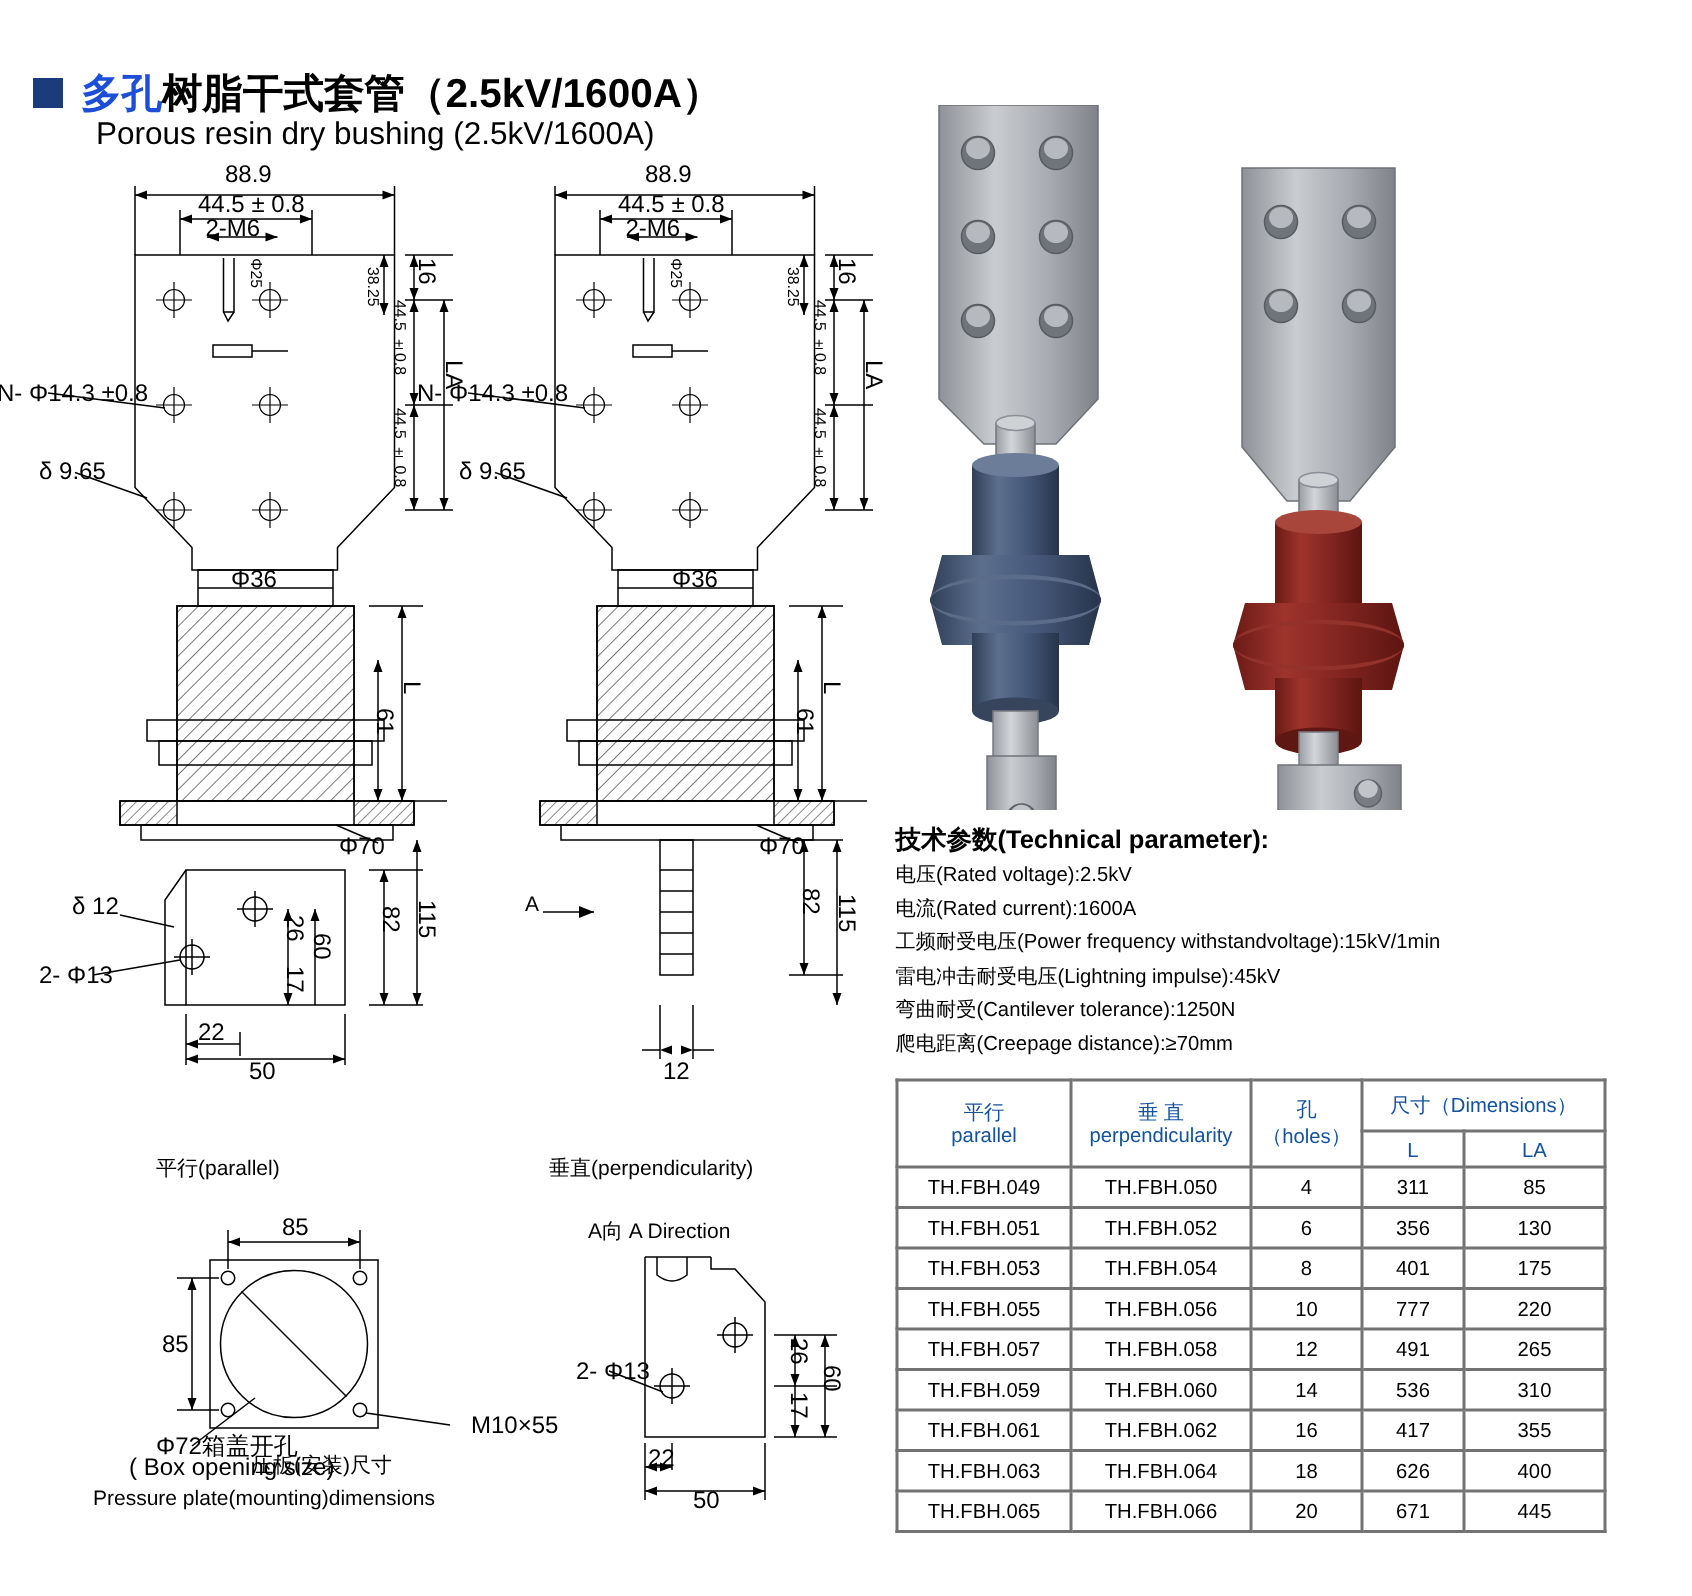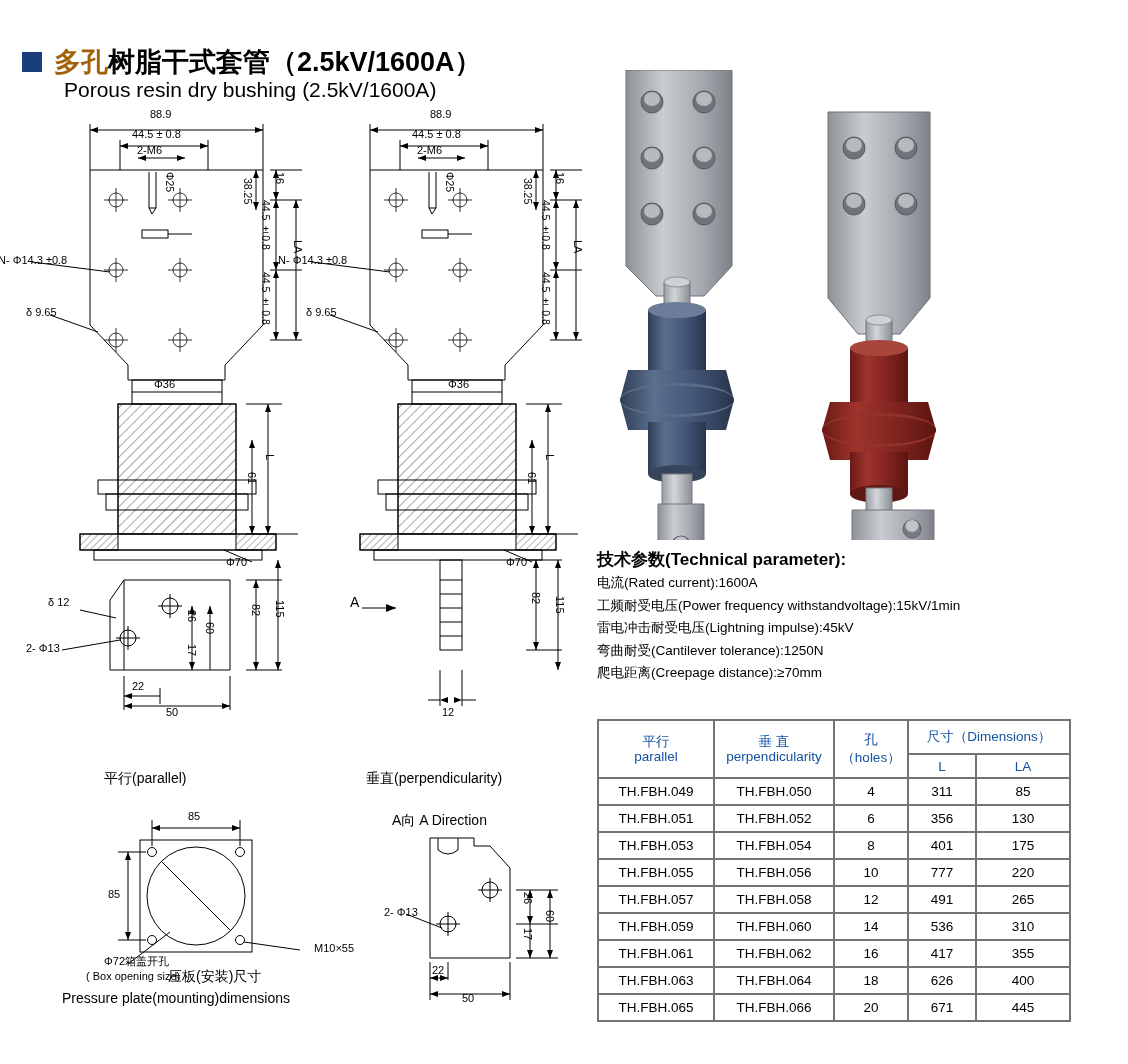--- a/index.html
+++ b/index.html
@@ -3,26 +3,26 @@
 <meta charset="utf-8">
 <style>
   html,body{margin:0;padding:0;}
   body{width:1128px;height:1064px;background:#ffffff;font-family:"Liberation Sans",sans-serif;color:#000;position:relative;overflow:hidden;}
   .page{position:relative;width:1128px;height:1064px;}
 
   
   .title-row{position:absolute;left:22px;top:44px;display:flex;align-items:center;}
   .title-sq{width:20px;height:20px;background:#1a3c7a;margin-right:12px;}
   .title-cn{font-size:27px;font-weight:bold;letter-spacing:0px;white-space:nowrap;}
-  .title-cn .blue{color:#a16207;}
+  .title-cn .blue{color:#1d4ed8;}
   .title-en{position:absolute;left:64px;top:78px;font-size:21px;white-space:nowrap;}
 
   
   .dwg{position:absolute;}
-  .lbl{position:absolute;font-size:11px;white-space:nowrap;}
+  .lbl{position:absolute;font-size:16px;white-space:nowrap;}
   .lbl-s{position:absolute;font-size:10.5px;white-space:nowrap;}
   .cap{position:absolute;font-size:14px;white-space:nowrap;}
   .vert{writing-mode:vertical-rl;text-orientation:mixed;}
 
   
   .tech-title{position:absolute;left:597px;top:548px;font-size:17px;font-weight:bold;white-space:nowrap;}
   .tech-list{position:absolute;left:597px;top:572px;font-size:13.5px;line-height:22.5px;}
   .tech-list div{white-space:nowrap;}
 
   
@@ -550,20 +550,21 @@
         <rect x="266" y="418" width="26" height="26" fill="url(#metalg2)" stroke="#777b81"></rect>
         <path d="M252 440 L334 440 L334 478 L252 478 Z" fill="url(#metalg)" stroke="#70747a"></path>
         <ellipse cx="312" cy="459" rx="9" ry="9" fill="#787c82" stroke="#5d6167"></ellipse>
         <ellipse cx="312" cy="456" rx="6.5" ry="6" fill="#c1c5c9"></ellipse>
       </g>
     </svg>
   </div>
 
   <div class="tech-title">技术参数(Technical parameter):</div>
   <div class="tech-list">
+    <div>电压(Rated voltage):2.5kV</div>
     <div>电流(Rated current):1600A</div>
     <div>工频耐受电压(Power frequency withstandvoltage):15kV/1min</div>
     <div>雷电冲击耐受电压(Lightning impulse):45kV</div>
     <div>弯曲耐受(Cantilever tolerance):1250N</div>
     <div>爬电距离(Creepage distance):≥70mm</div>
   </div>
 
   <table class="tbl">
     <thead>
       <tr class="hrow1">

